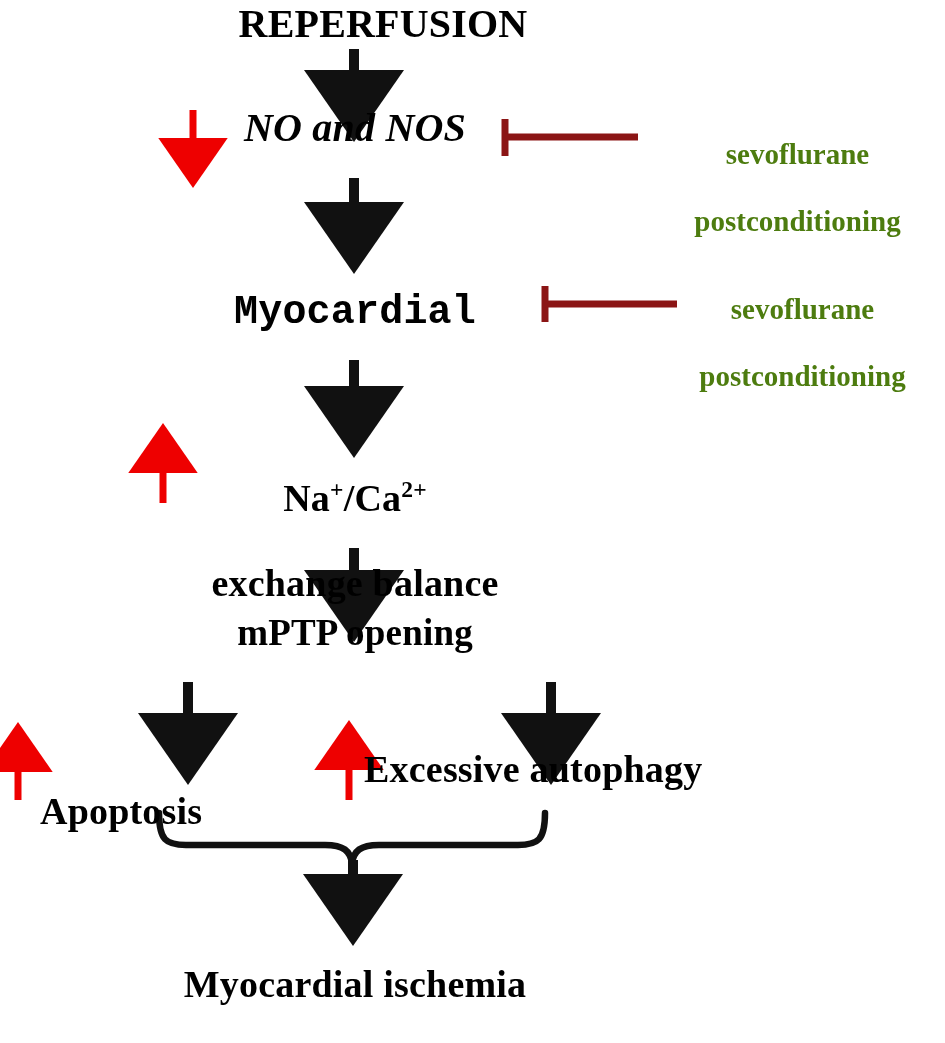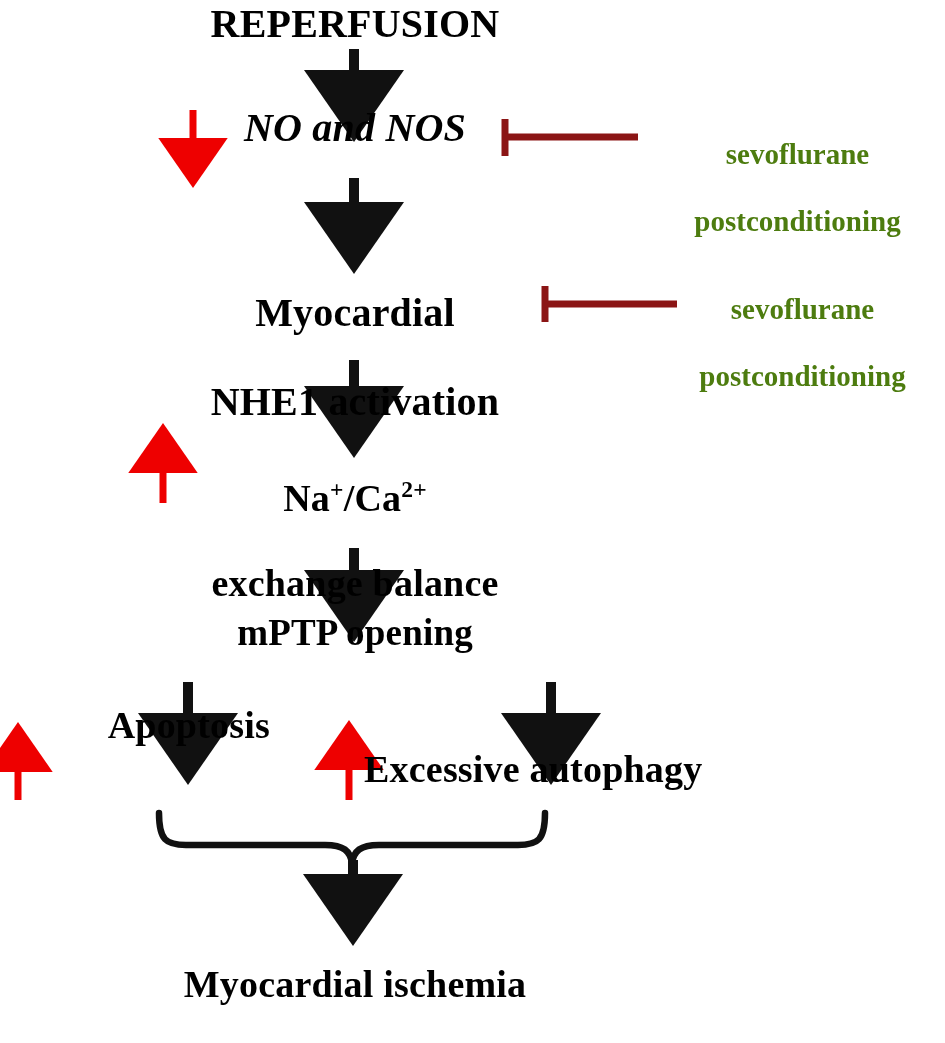--- a/index.html
+++ b/index.html
@@ -110,37 +110,36 @@
                C344,845 350,851 352,863
                C354,851 360,845 379,845
                L518,845
                C538,845 545,840 545,813" fill="none" stroke="#111111" stroke-width="6.5" stroke-linecap="round"></path>
     </g>
     <g>
       <line x1="353" y1="860" x2="353" y2="906" stroke="#111111" stroke-width="10" marker-end="url(#headBlack)"></line>
     </g>
   </svg>
 
-  <div class="node" style="left:0; top:2px; width:710px; font-size:40px;">REPERFUSION</div>
+  <div class="node" style="left:0; top:2px; width:710px; font-size:40px;padding-left:28px;">REPERFUSION</div>
 
   <div class="node" style="left:0; top:106px; width:710px; font-size:40px;font-style:italic;">NO and NOS</div>
 
-  <div class="node" style="left:0; top:246px; width:710px; font-size:40px;">
+  <div class="node" style="left:0; top:246px; width:710px; font-size:40px;font-family:Liberation Mono, monospace;">
     <div>Myocardial</div>
-    <div>NHE1 activation</div>
   </div>
 
   <div class="node" style="left:0; top:434px; width:710px; font-size:38px;">
     <div><span>Na</span><sup>+</sup><span>/Ca</span><sup>2+</sup></div>
     <div>exchange balance</div>
   </div>
 
   <div class="node" style="left:0; top:612px; width:710px; font-size:37px;">mPTP opening</div>
 
-  <div class="node" style="left:40px; top:704px; width:230px; font-size:38px; text-align:right;">Apoptosis</div>
+  <div class="node" style="left:40px; top:790px; width:230px; font-size:38px; text-align:left;">Apoptosis</div>
 
   <div class="node" style="left:364px; top:748px; width:420px; font-size:38px; text-align:left;">Excessive autophagy</div>
 
   <div class="node" style="left:0; top:920px; width:710px; font-size:38px;">
     <div>Myocardial ischemia</div>
     
   </div>
 
   <div class="inhib-label" style="left:655px; top:105px; width:285px;">
     <div>sevoflurane</div>

